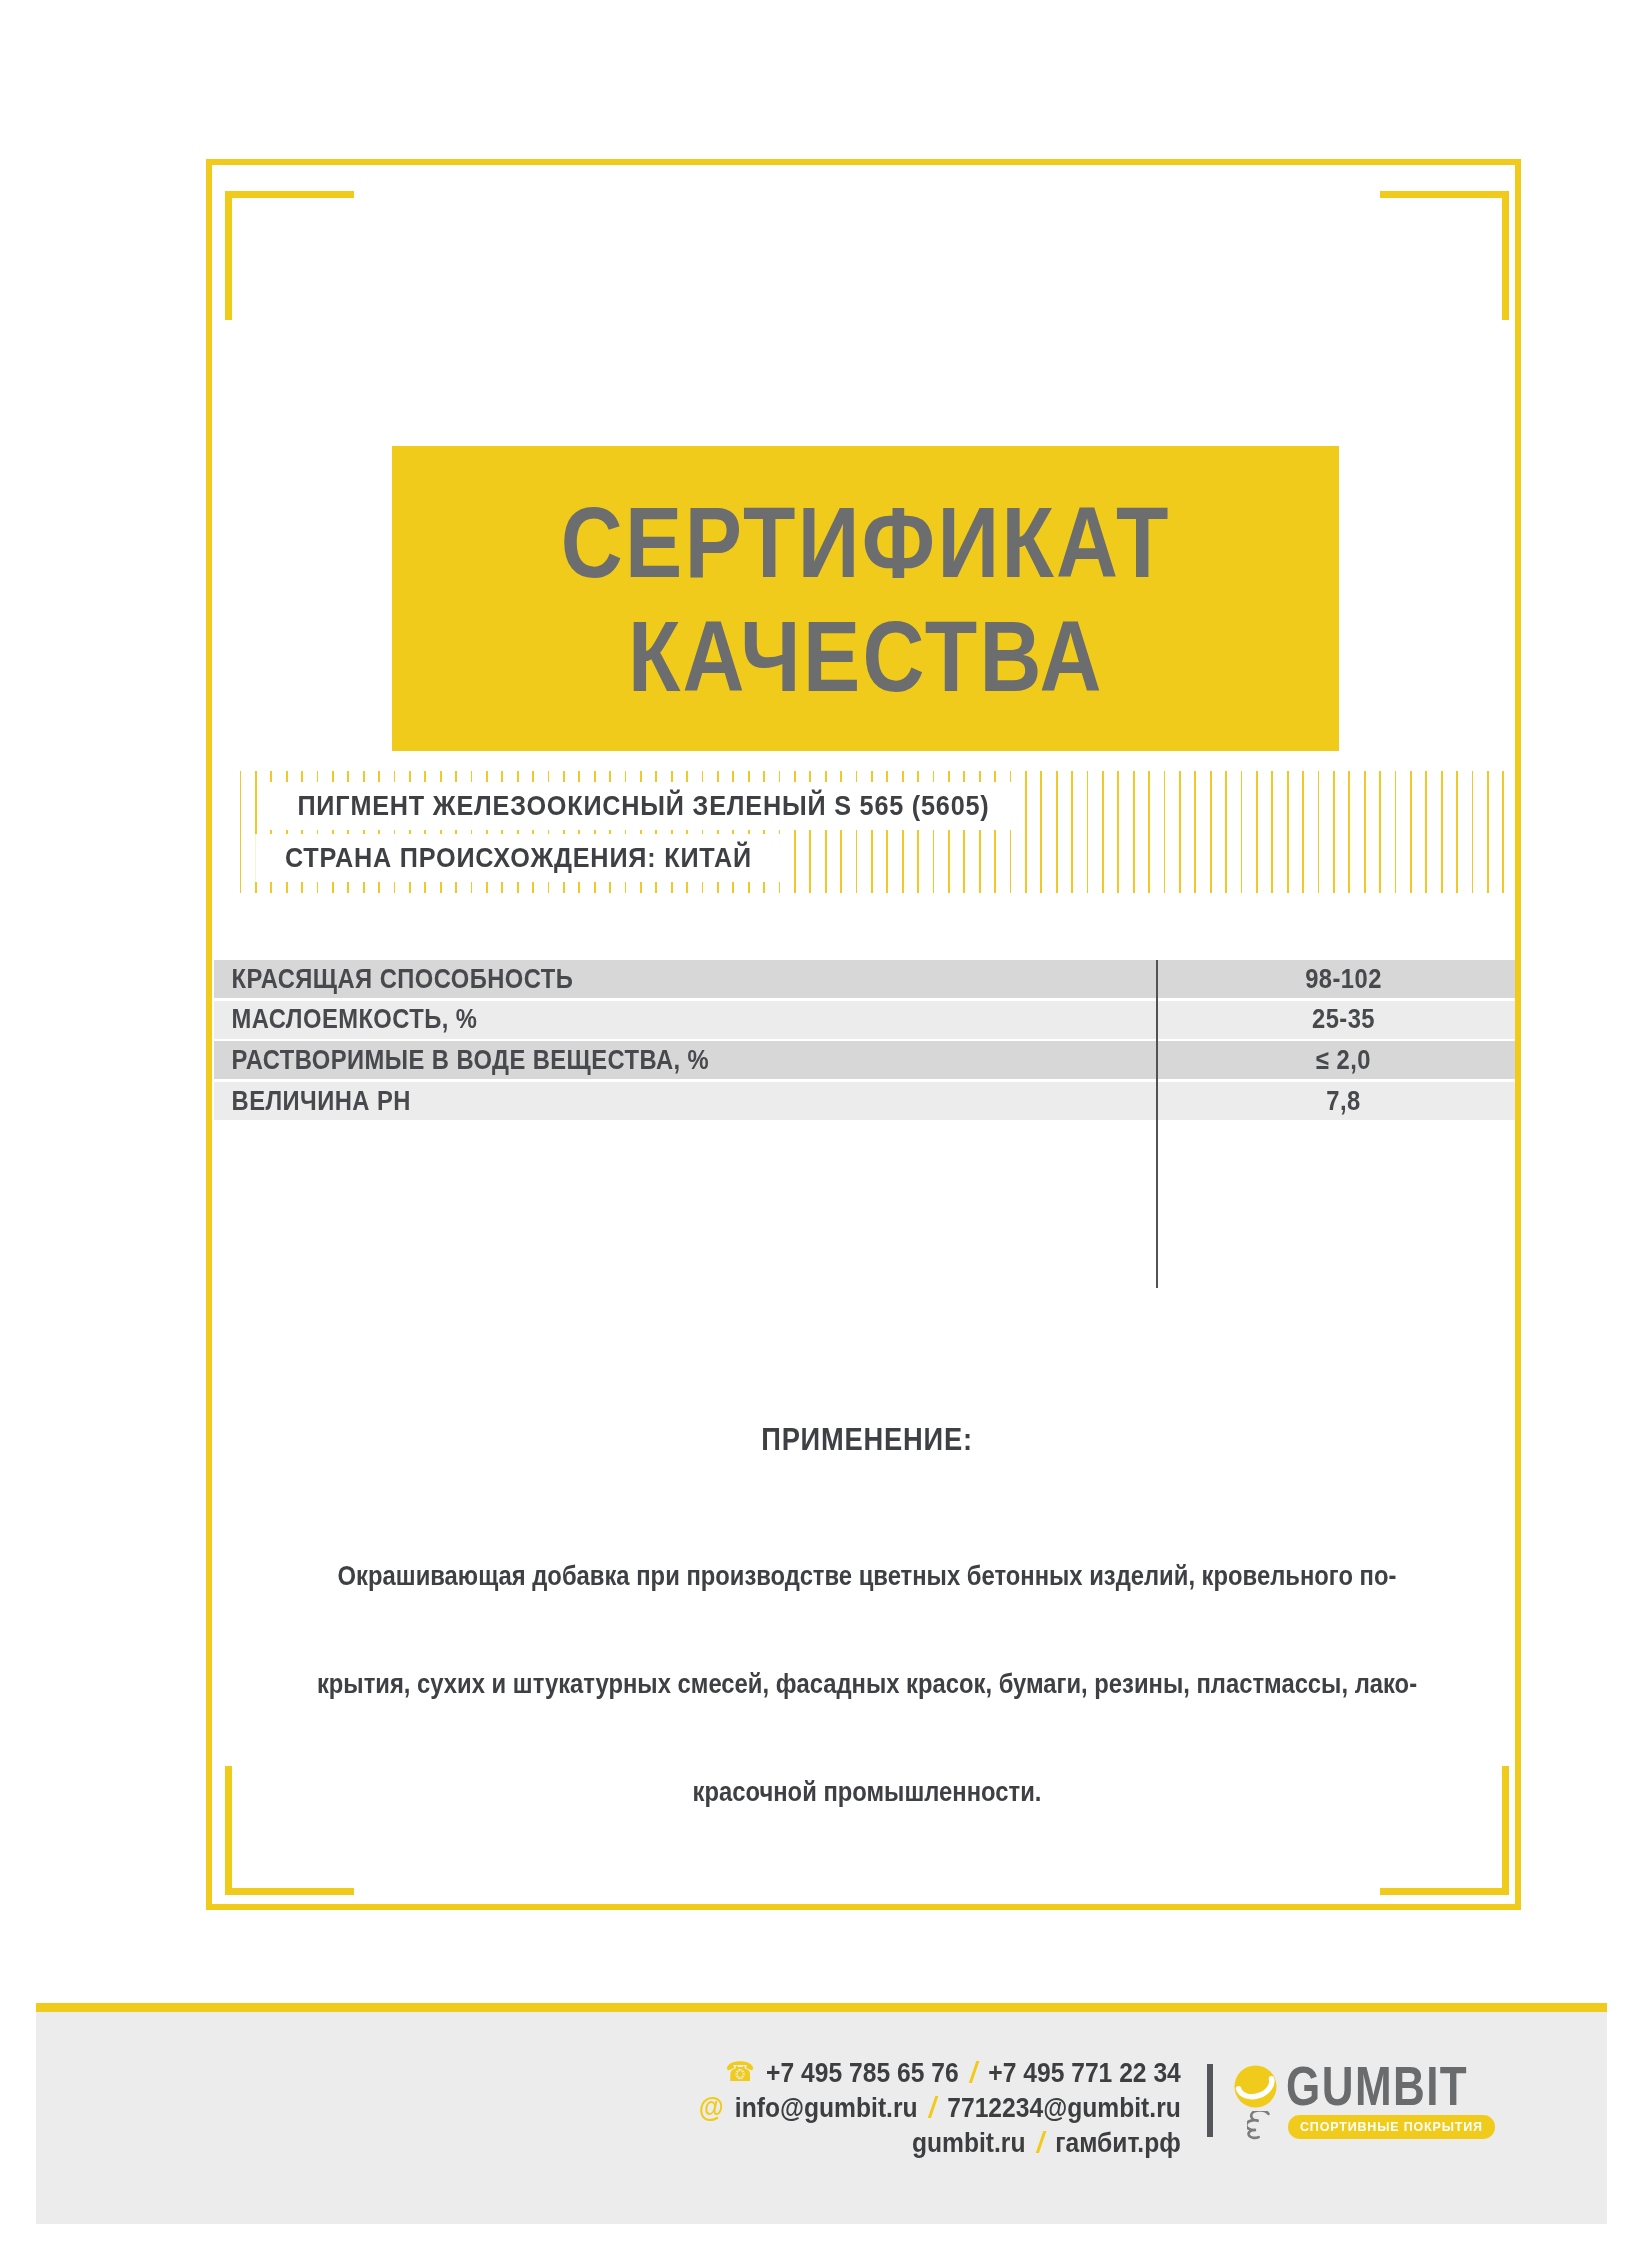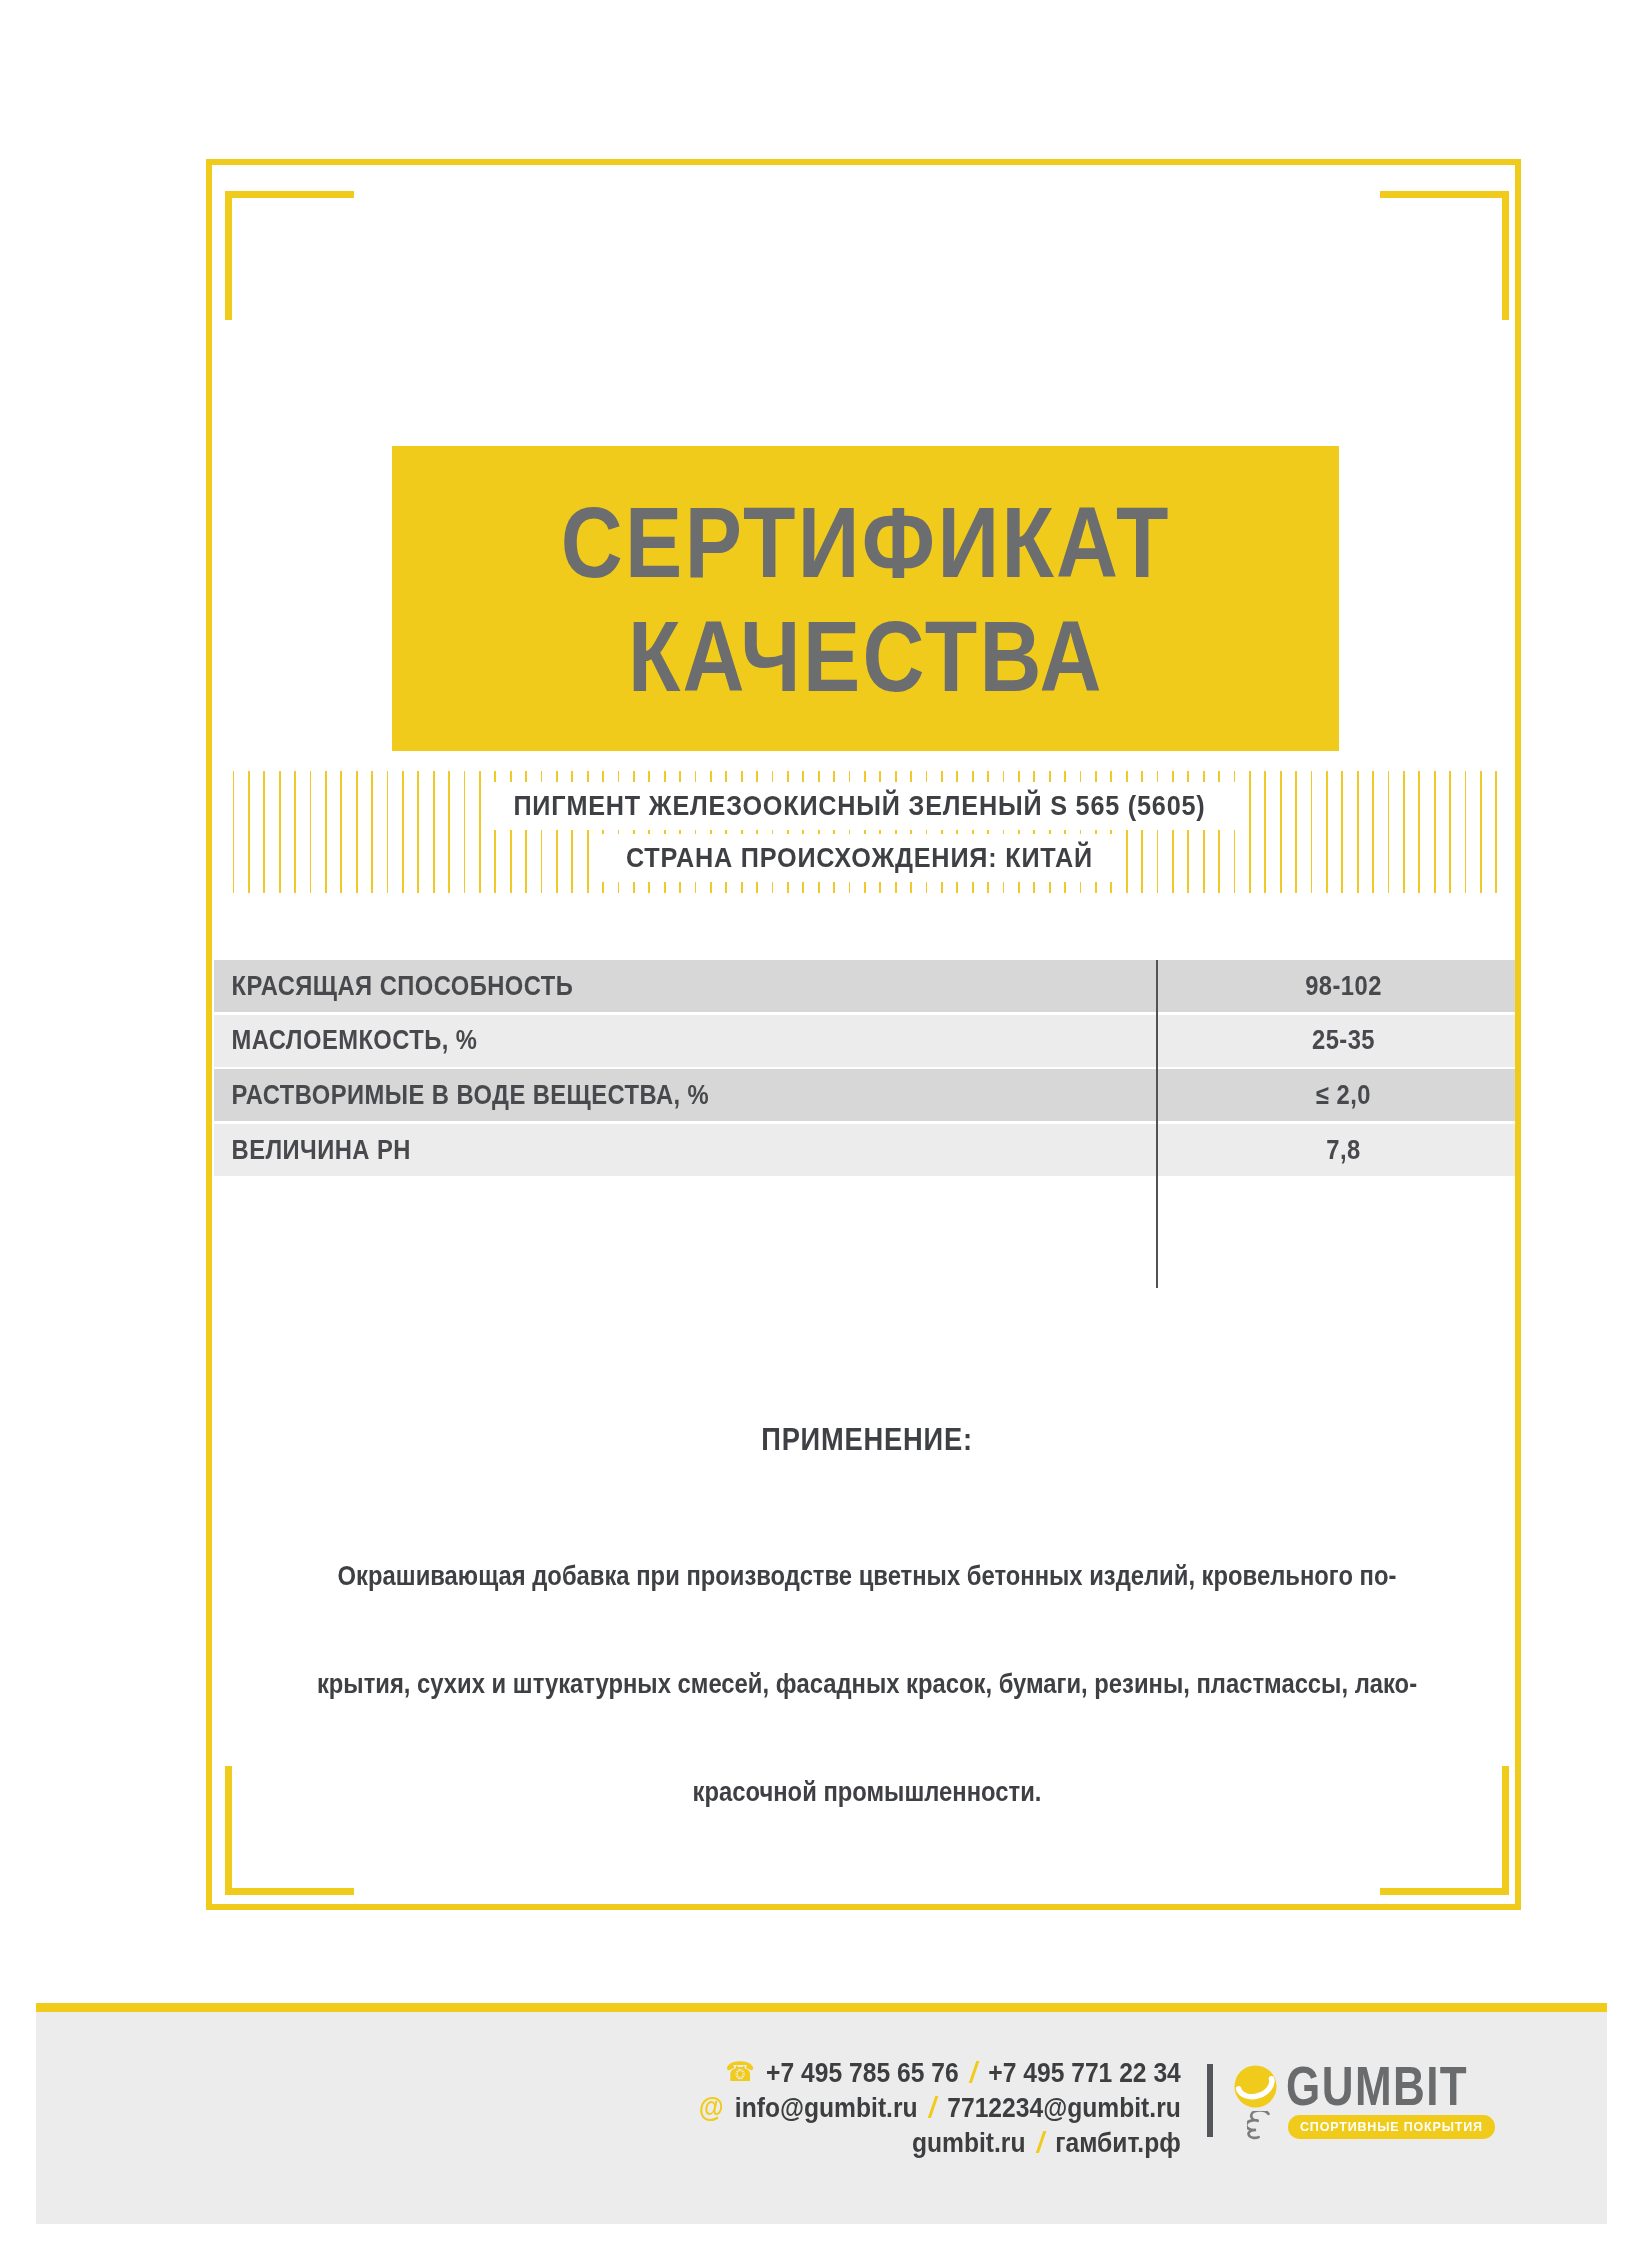--- a/index.html
+++ b/index.html
@@ -28,31 +28,31 @@
   .bracket.br{left:1380px;top:1766px;border-bottom:7.2px solid var(--accent);border-right:7.2px solid var(--accent);}
 
   
   .banner{position:absolute;left:392px;top:446px;width:947px;height:305px;
     background:var(--accent);display:flex;align-items:center;justify-content:center;}
   .banner h1{font-size:101px;line-height:114px;font-weight:bold;color:var(--title-gray);
     white-space:pre-line;text-align:center;letter-spacing:2.7px;
     transform:scaleX(.85);transform-origin:center center;}
 
   
-  .subtitle-band{position:absolute;left:219px;top:771px;width:1281px;height:122px;
+  .subtitle-band{position:absolute;left:226px;top:771px;width:1281px;height:122px;
     background:repeating-linear-gradient(90deg, transparent 0px, transparent 13.6px,
       #F0C929 13.6px, #F0C929 15.4px);
-    display:flex;flex-direction:column;align-items:center;justify-content:center;gap:4px;}
+    display:flex;flex-direction:column;align-items:flex-start;justify-content:center;gap:4px;}
   .subtitle-line{display:inline-block;background:#fff;padding:8.1px 33px;
     font-weight:bold;font-size:28px;color:var(--text-dark);letter-spacing:0.9px;
     transform:scaleX(.9);transform-origin:center center;white-space:nowrap;}
 
   
   .specs{position:absolute;left:214px;top:960px;width:1301px;}
-  .spec-row{display:flex;height:52px;margin-bottom:2.7px;gap:16px;}
+  .spec-row{display:flex;height:38px;margin-bottom:2.7px;gap:16px;}
   .spec-row:nth-child(odd){background:var(--row-dark);}
   .spec-row:nth-child(even){background:var(--row-light);}
   .spec-label{flex:0 0 942px;display:flex;align-items:center;padding-left:20px;
     font-weight:bold;font-size:27px;color:var(--table-text);letter-spacing:0.5px;
     transform:scaleX(.88);transform-origin:left center;white-space:nowrap;}
   .spec-value{flex:1;display:flex;align-items:center;justify-content:center;
     font-weight:bold;font-size:27px;color:var(--table-text);letter-spacing:0.5px;
     transform:scaleX(.88);transform-origin:center center;white-space:nowrap;}
   .specs .col-divider{position:absolute;left:942px;top:0;width:1.8px;height:328px;background:#515255;}
 

